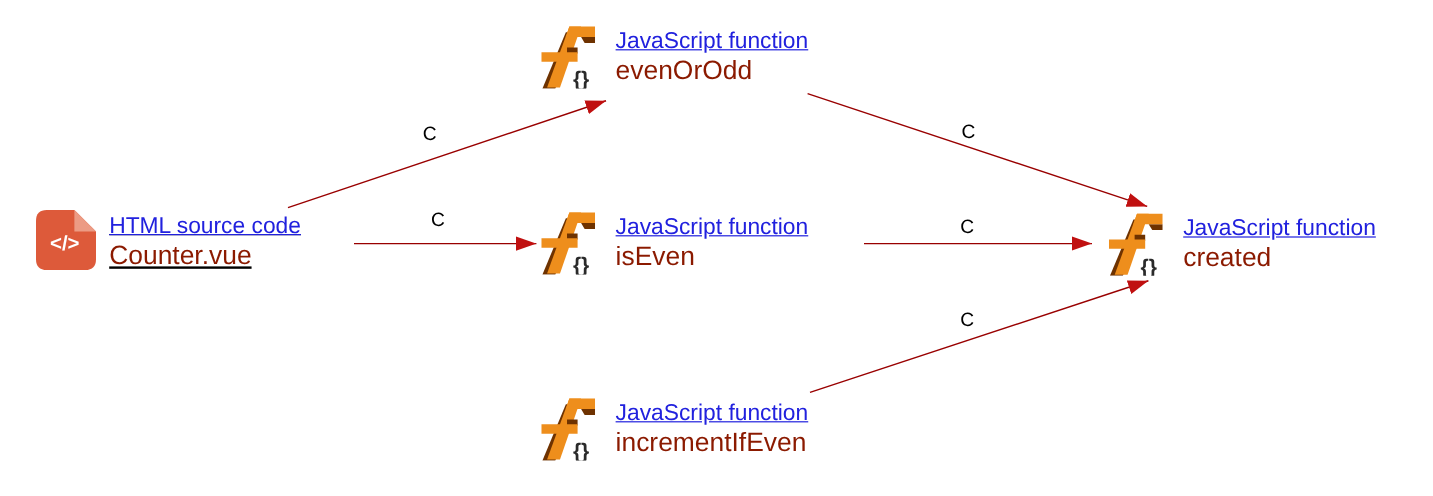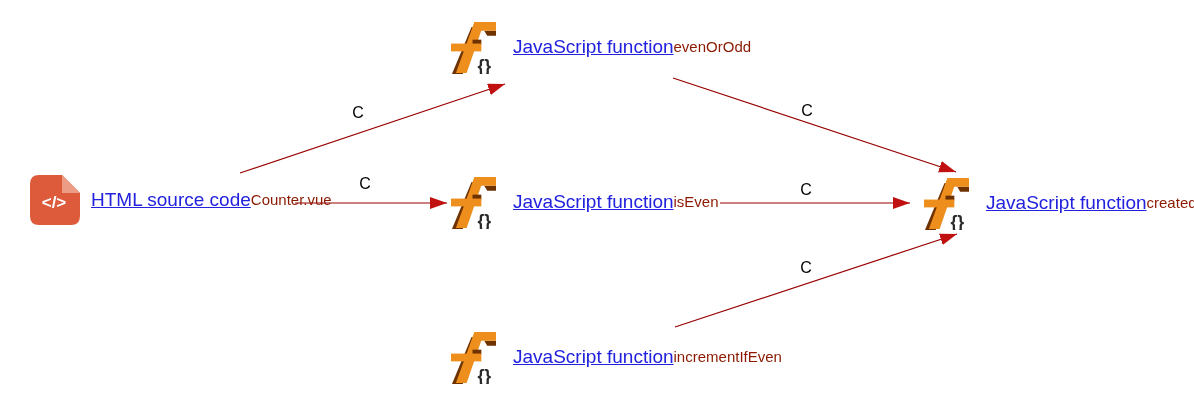--- a/index.html
+++ b/index.html
@@ -29,30 +29,30 @@
 
   .node {
     position: absolute;
     display: flex;
     align-items: center;
     white-space: nowrap;
   }
   .node .icon { flex: 0 0 auto; display: block; }
   .node.html .icon { width: 50px; height: 50px; margin-right: 11px; }
   .node.js   .icon { width: 45px; height: 55px; margin-right: 17px; }
-  .node .texts { display: flex; }
+  .node .texts { display: flex; flex-direction: column; }
   .node .title {
     font-size: 19px;
     line-height: 24px;
     color: var(--link, #2121de);
     text-decoration: underline;
     cursor: pointer;
   }
   .node .ename {
-    font-size: 15px;
+    font-size: 22px;
     line-height: 23px;
     color: var(--ename, #8b1a00);
   }
   .edge-label {
     position: absolute;
     transform: translate(-50%, -50%);
     font-size: 16px;
     color: var(--edge-label, #000000);
   }
   .defs-holder { position: absolute; width: 0; height: 0; overflow: hidden; }
@@ -108,21 +108,21 @@
       <text x="27" y="54" font-family="Liberation Sans, sans-serif" font-size="18" font-weight="bold" fill="#2a2a2a">{}</text>
     </symbol>
   </defs>
       <line x1="240" y1="173" x2="505" y2="84" marker-end="url(#arw)"></line>
       <line x1="295" y1="203" x2="447" y2="203" marker-end="url(#arw)"></line>
       <line x1="673" y1="78" x2="956" y2="172" marker-end="url(#arw)"></line>
       <line x1="720" y1="203" x2="910" y2="203" marker-end="url(#arw)"></line>
       <line x1="675" y1="327" x2="957" y2="234" marker-end="url(#arw)"></line>
     </svg>
 
-  <div class="node html" style="left: 30px; top: 175px;">
+  <div class="node html" style="left: 30px; top: 175px; text-decoration: underline;">
     <svg class="icon" viewBox="0 0 50 50">
         <use href="#sym-html-file"></use>
       </svg>
     <div class="texts">
       <a class="title">HTML source code</a>
       <div class="ename">Counter.vue</div>
     </div>
   </div>
 
   <div class="node js" style="left: 451px; top: 19px;">

